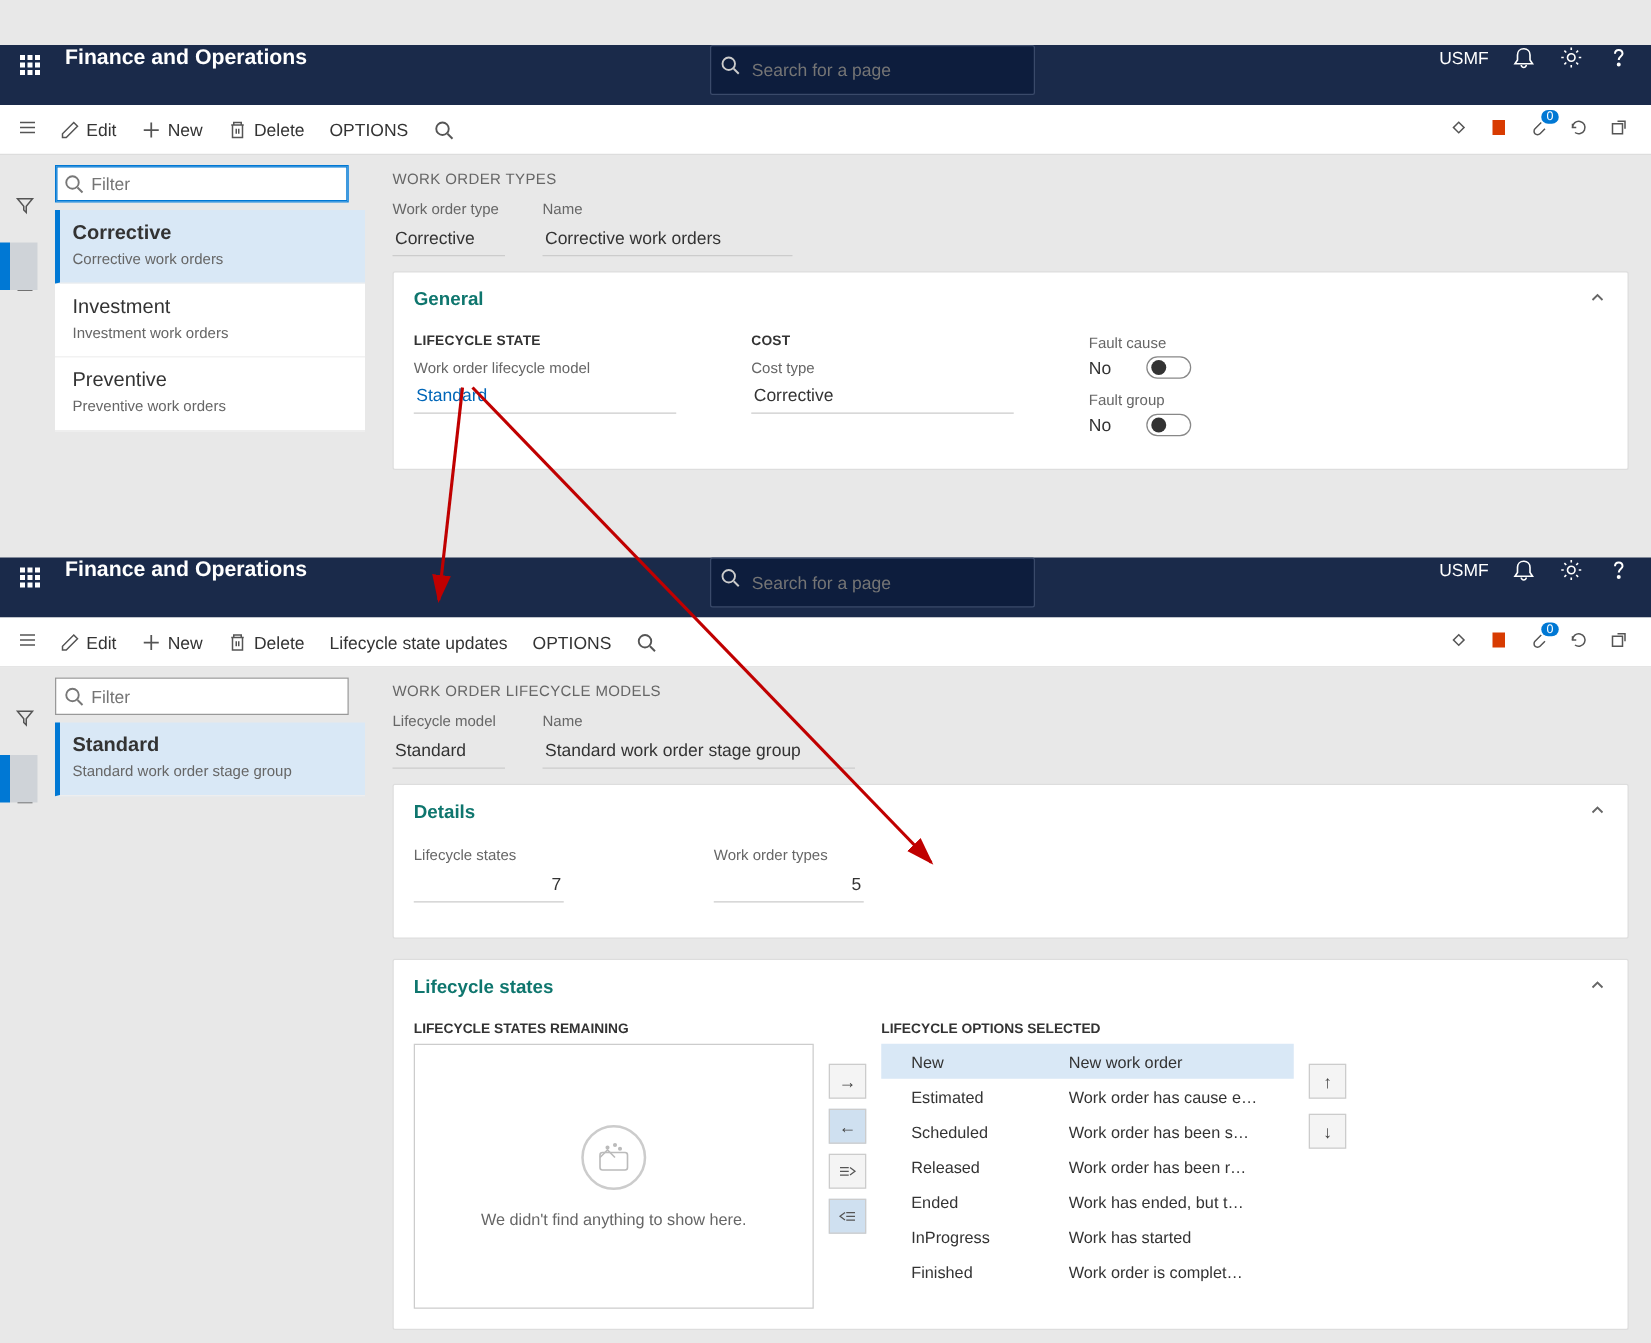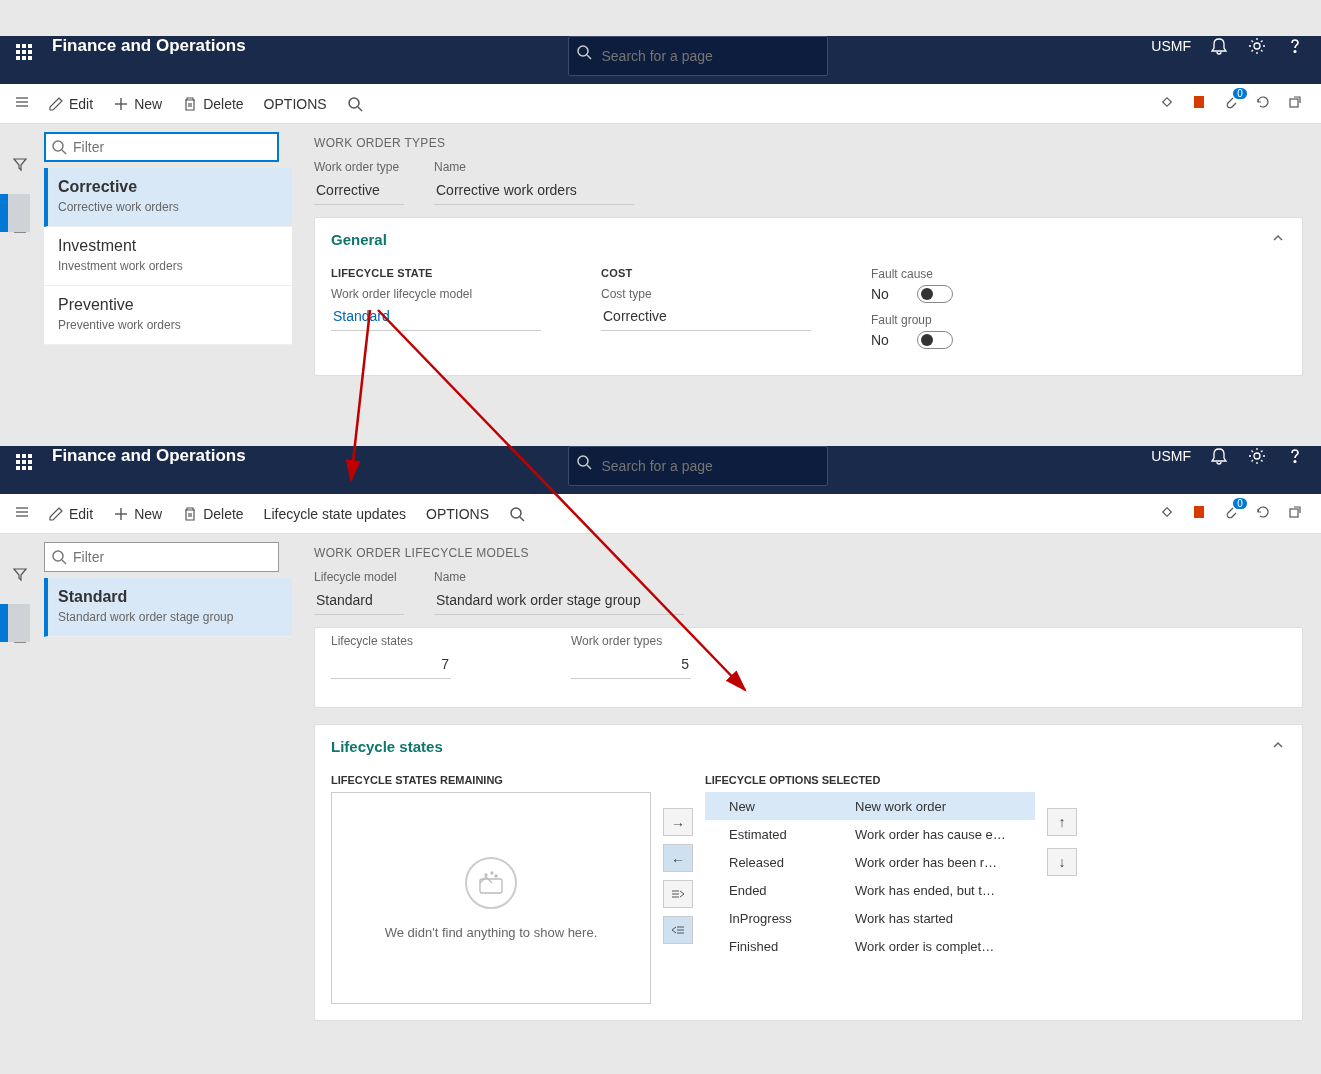--- a/index.html
+++ b/index.html
@@ -434,20 +434,26 @@
             <div class="hdr-label">Lifecycle model</div>
             <div class="hdr-value">Standard</div>
           </div>
       <div class="hdr-field">
             <div class="hdr-label">Name</div>
             <div class="hdr-value w200" style="min-width:250px;">Standard work order stage group</div>
           </div>
     </div>
 
     <div class="card">
+      <div class="card-header">
+        <span class="card-title">Details</span>
+        <span><svg class="icon" viewBox="0 0 16 16" fill="none" stroke="#666" stroke-width="1.5">
+                <path d="M4 10 L8 6 L12 10"></path>
+              </svg></span>
+      </div>
       <div class="card-body">
         <div class="hdr-row" style="gap:120px;">
           <div class="hdr-field">
                 <div class="hdr-label">Lifecycle states</div>
                 <div class="hdr-value num">7</div>
               </div>
           <div class="hdr-field">
                 <div class="hdr-label">Work order types</div>
                 <div class="hdr-value num">5</div>
               </div>
@@ -504,20 +510,24 @@
             <div class="ls-table" id="ls-selected-rows">
                   <div class="ls-row sel">
                     <div class="c1">New</div>
                     <div class="c2">New work order</div>
                   </div>
                   <div class="ls-row">
                     <div class="c1">Estimated</div>
                     <div class="c2">Work order has cause e…</div>
                   </div>
                   <div class="ls-row">
+                    <div class="c1">Scheduled</div>
+                    <div class="c2">Work order has been s…</div>
+                  </div>
+                  <div class="ls-row">
                     <div class="c1">Released</div>
                     <div class="c2">Work order has been r…</div>
                   </div>
                   <div class="ls-row">
                     <div class="c1">Ended</div>
                     <div class="c2">Work has ended, but t…</div>
                   </div>
                   <div class="ls-row">
                     <div class="c1">InProgress</div>
                     <div class="c2">Work has started</div>

